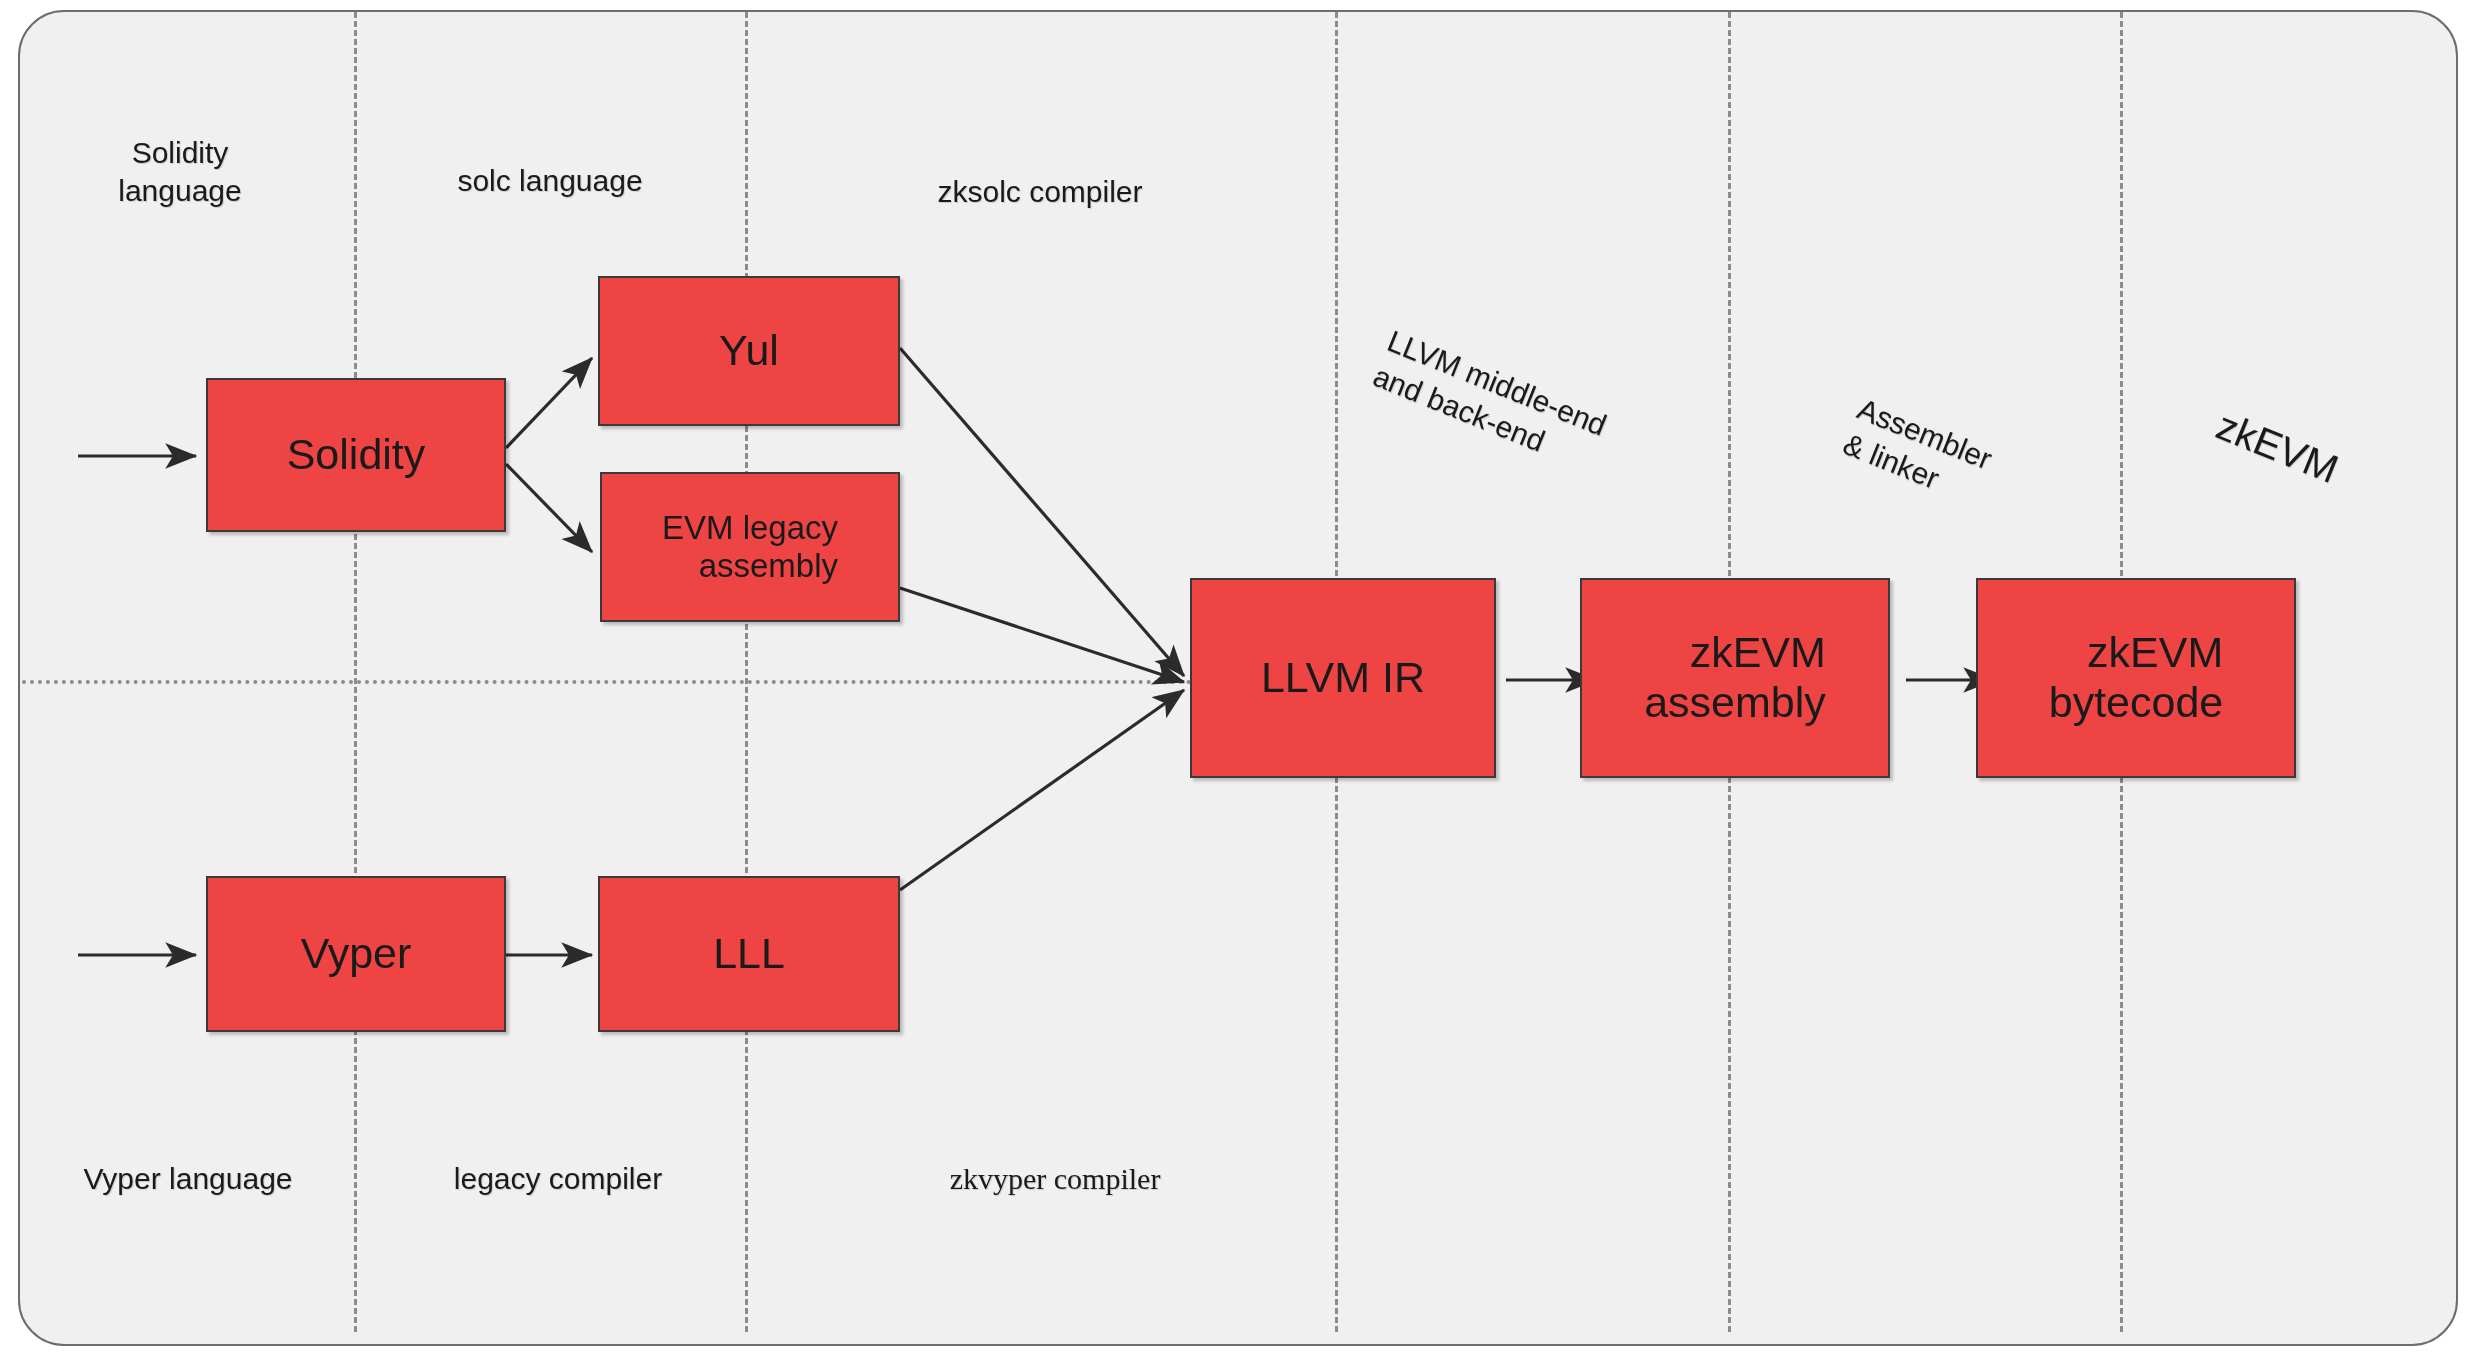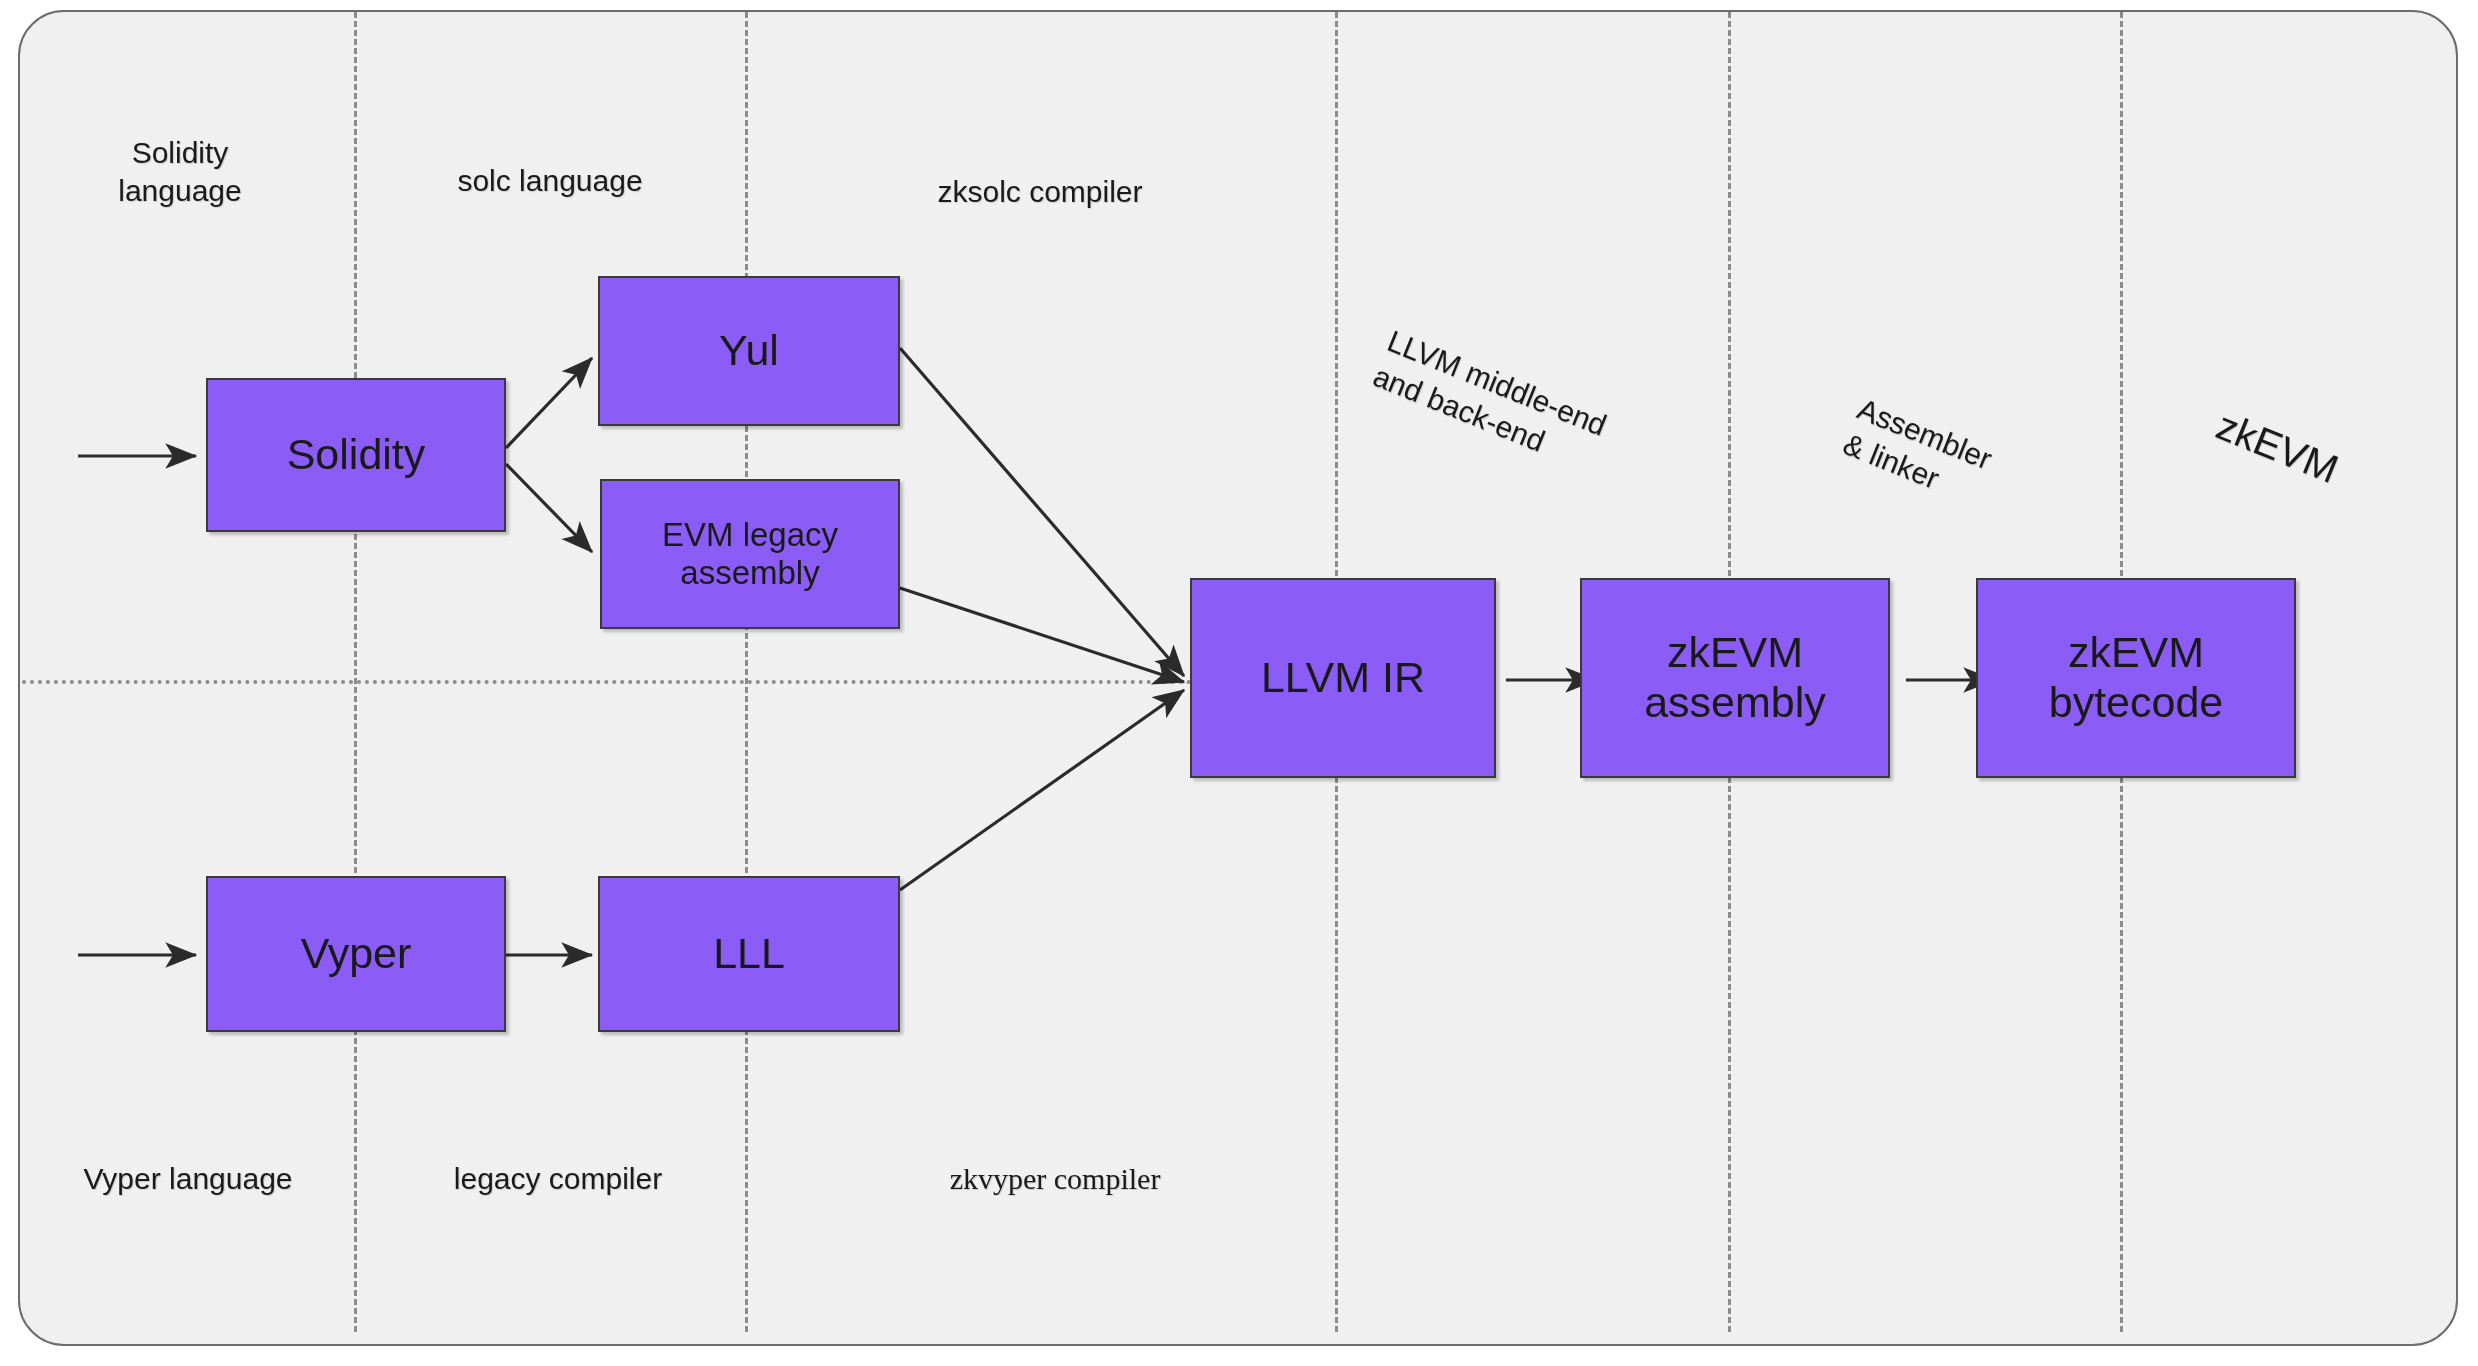--- a/index.html
+++ b/index.html
@@ -34,26 +34,26 @@
     border-left: 3px dashed #8c8c8c;
   }
   .hline {
     position: absolute;
     height: 0;
     border-top: 4px dotted #8c8c8c;
   }
   .node {
     position: absolute;
     box-sizing: border-box;
-    background: #8b5cf6;
+    background: #ef4444;
     border: 2px solid #3a3a3a;
     display: flex;
     align-items: center;
     justify-content: center;
-    text-align: center;
+    text-align: right;
     color: #1a1a1a;
     box-shadow: 3px 3px 3px rgba(0,0,0,0.22);
     line-height: 1.16;
     white-space: pre-line;
   }
   .node.big   { font-size: 43px; }
   .node.small { font-size: 33px; }
   .zone-label {
     position: absolute;
     color: #1a1a1a;
@@ -109,21 +109,21 @@
       <path d="M78,955 L196,955"></path>
       <path d="M506,955 L592,955"></path>
       <path d="M900,890 L1184,690"></path>
     </g>
   </svg>
 
   <div class="node big" style="left:206px; top:378px; width:300px; height:154px;">Solidity</div>
 
   <div class="node big" style="left:598px; top:276px; width:302px; height:150px;">Yul</div>
 
-  <div class="node small" style="left:600px; top:472px; width:300px; height:150px;margin-top:7px;">EVM legacy
+  <div class="node small" style="left:600px; top:472px; width:300px; height:150px;">EVM legacy
 assembly</div>
 
   <div class="node big" style="left:1190px; top:578px; width:306px; height:200px;">LLVM IR</div>
 
   <div class="node big" style="left:1580px; top:578px; width:310px; height:200px;">zkEVM
 assembly</div>
 
   <div class="node big" style="left:1976px; top:578px; width:320px; height:200px;">zkEVM
 bytecode</div>
 

